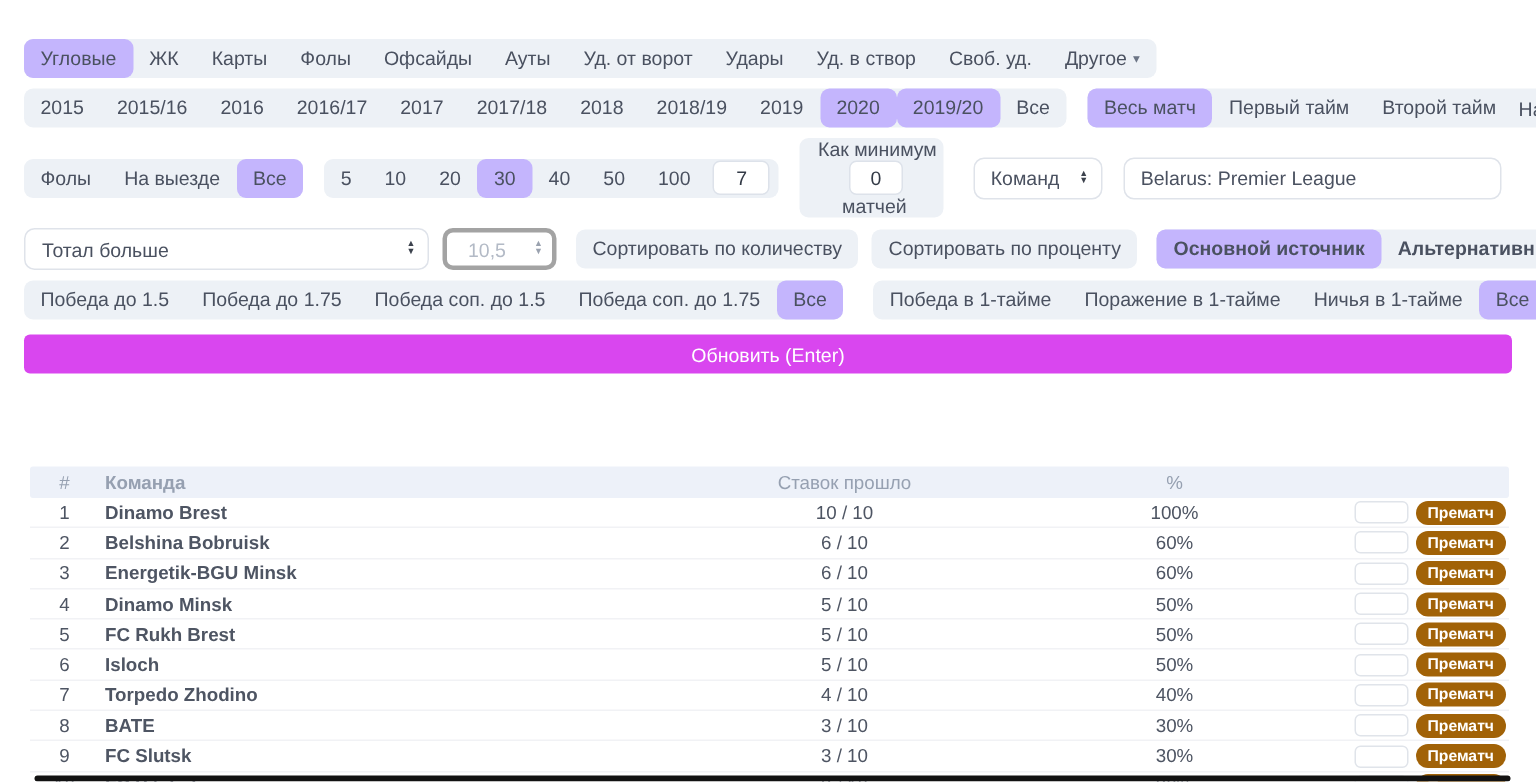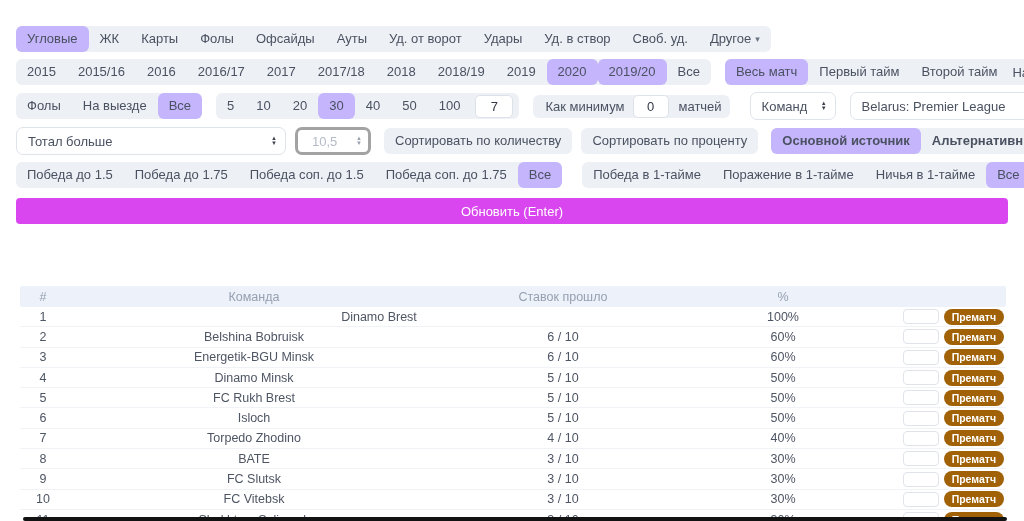--- a/index.html
+++ b/index.html
@@ -69,21 +69,21 @@
   .table { margin:62px 18px 0 20px; font-size:12.5px; }
   .thead {
     display:flex; align-items:center; height:21px;
     background:#edf1f9; color:#96a0b1; border-radius:2px;
   }
   .trow {
     display:flex; align-items:center; height:20.3px;
     border-bottom:1px solid #f1f2f5; color:#4e5563;
   }
   .col-num { width:46px; text-align:center; flex:none; }
-  .col-team { flex:1; text-align:center; padding-left:4px; }
+  .col-team { flex:1; text-align:left; padding-left:4px;font-weight:bold; }
   .col-bets { width:250px; text-align:center; flex:none; }
   .col-pct { width:190px; text-align:center; flex:none; }
   .col-ctrl { width:128px; flex:none; display:flex; justify-content:flex-end; align-items:center; gap:5px; padding-right:2px; }
   .row-input {
     width:36px; height:15px; border:1px solid #e0e4ea; border-radius:4px;
     background:#fff; font-family:inherit;
   }
   .prematch-btn {
     background:#a16207; color:#fff; border:none; border-radius:8px;
     font-size:10.5px; font-weight:bold; font-family:inherit;
@@ -153,21 +153,21 @@
           <span class="btn">5</span>
           <span class="btn">10</span>
           <span class="btn">20</span>
           <span class="btn sel">30</span>
           <span class="btn">40</span>
           <span class="btn">50</span>
           <span class="btn">100</span>
         </span>
       <input class="mini-input wide" value="7" style="">
     </div>
-    <div class="group" style="padding-left:8px;">
+    <div class="group" style="padding-left:8px;flex-direction:column;">
       <span class="inline-lbl">Как минимум</span>
       <input class="mini-input wide" style="width: 36px;" value="0">
       <span class="inline-lbl" style="padding-right:8px">матчей</span>
     </div>
     <span class="sel-wrap gap-lg">
       <select class="small"><option>Команды</option></select>
       <span class="updown">
           <i>▲</i>
           <i>▼</i>
         </span>
@@ -226,20 +226,21 @@
     <span class="col-num">#</span>
     <span class="col-team">Команда</span>
     <span class="col-bets">Ставок прошло</span>
     <span class="col-pct">%</span>
     <span class="col-ctrl"></span>
   </div>
   <div id="table-body">
   <div class="trow">
     <span class="col-num">1</span>
     <span class="col-team">Dinamo Brest</span>
+    <span class="col-bets">10 / 10</span>
     <span class="col-pct">100%</span>
     <span class="col-ctrl">
       <input class="row-input" style="">
       <button class="prematch-btn">Прематч</button>
     </span>
   </div>
 
   <div class="trow">
     <span class="col-num">2</span>
     <span class="col-team">Belshina Bobruisk</span>

